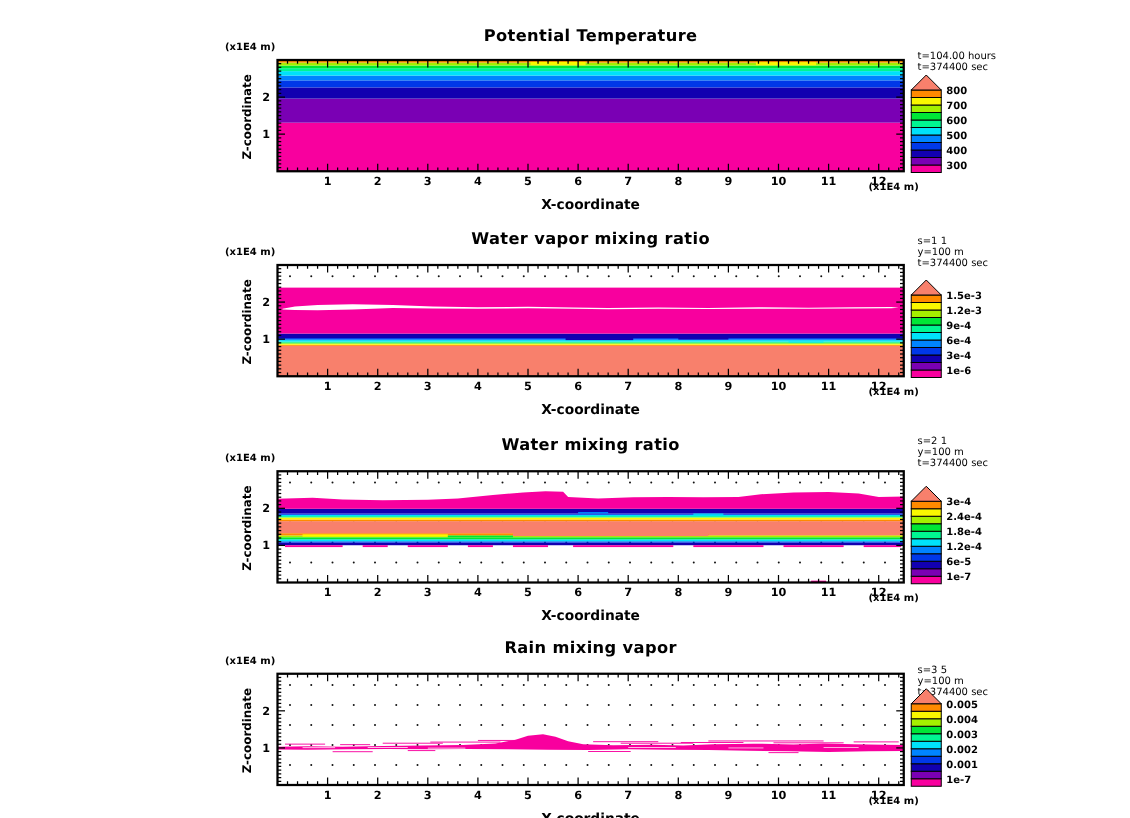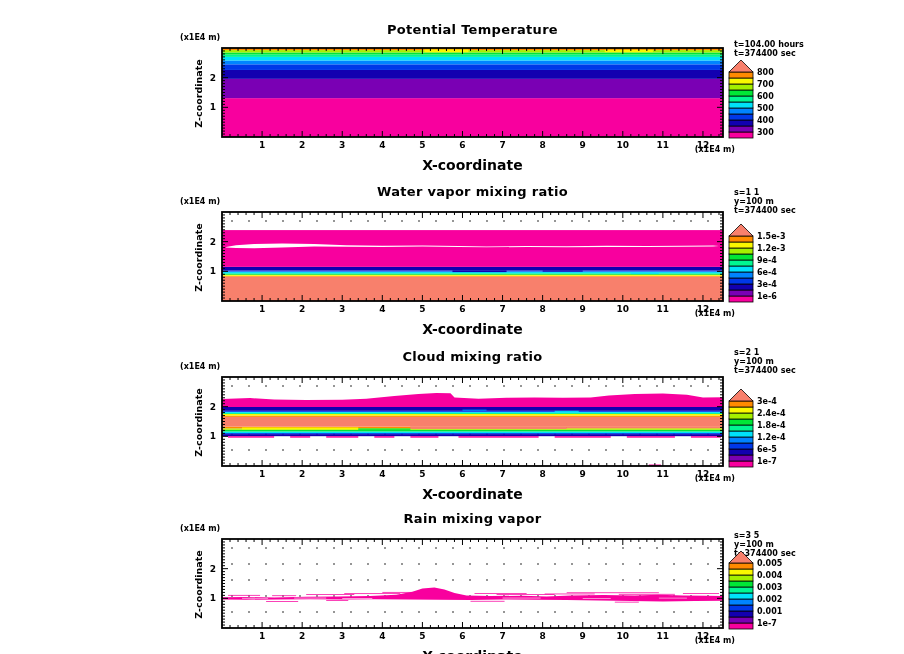--- a/index.html
+++ b/index.html
@@ -4,23 +4,23 @@
 <style>
   html,body{margin:0;padding:0;background:#fff;}
   .stage{position:relative;width:904px;height:654px;background:#fff;overflow:hidden;
          font-family:"DejaVu Sans",sans-serif;color:#000;margin-top:20px;}
   .stage svg{position:absolute;left:0;top:0;}
   .title{position:absolute;left:222px;width:501px;text-align:center;
          font-weight:bold;font-size:13px;letter-spacing:.3px;}
   .yunit{position:absolute;left:180px;font-weight:bold;font-size:8px;}
   .ylab{position:absolute;left:154px;width:89px;text-align:center;font-weight:bold;
         font-size:9.5px;transform:rotate(-90deg);}
-  .xlab{position:absolute;left:222px;width:501px;text-align:center;font-weight:bold;font-size:14px;}
+  .xlab{position:absolute;left:222px;width:501px;text-align:center;font-weight:bold;font-size:11px;}
   .xunit{position:absolute;left:640px;width:95px;text-align:right;font-weight:bold;font-size:8px;}
-  .ann{position:absolute;left:734px;font-weight:bold;font-size:8px;line-height:9px;}
+  .ann{position:absolute;left:734px;font-weight:normal;font-size:8px;line-height:9px;}
   svg text{fill:#000;}
   .tick{font-family:"DejaVu Sans",sans-serif;font-weight:bold;font-size:9px;}
   .cblab{font-family:"DejaVu Sans",sans-serif;font-weight:bold;font-size:8px;}
 </style>
 </head>
 <body>
 
 <div class="stage">
 
   <div>
@@ -43,21 +43,21 @@
     <div class="xunit" style="top:289px">(x1E4 m)</div>
     <div class="xlab" style="top:301px">X-coordinate</div>
     <div class="ann" style="top:168px">
       <div>s=1 1</div>
       <div>y=100 m</div>
       <div>t=374400 sec</div>
     </div>
   </div>
 
   <div>
-    <div class="title" style="top:329px">Cloud mixing ratio</div>
+    <div class="title" style="top:329px">Water mixing ratio</div>
     <div class="yunit" style="top:342px">(x1E4 m)</div>
     <div class="ylab" style="top:397px">Z-coordinate</div>
     <div class="xunit" style="top:454px">(x1E4 m)</div>
     <div class="xlab" style="top:466px">X-coordinate</div>
     <div class="ann" style="top:328px">
       <div>s=2 1</div>
       <div>y=100 m</div>
       <div>t=374400 sec</div>
     </div>
   </div>

